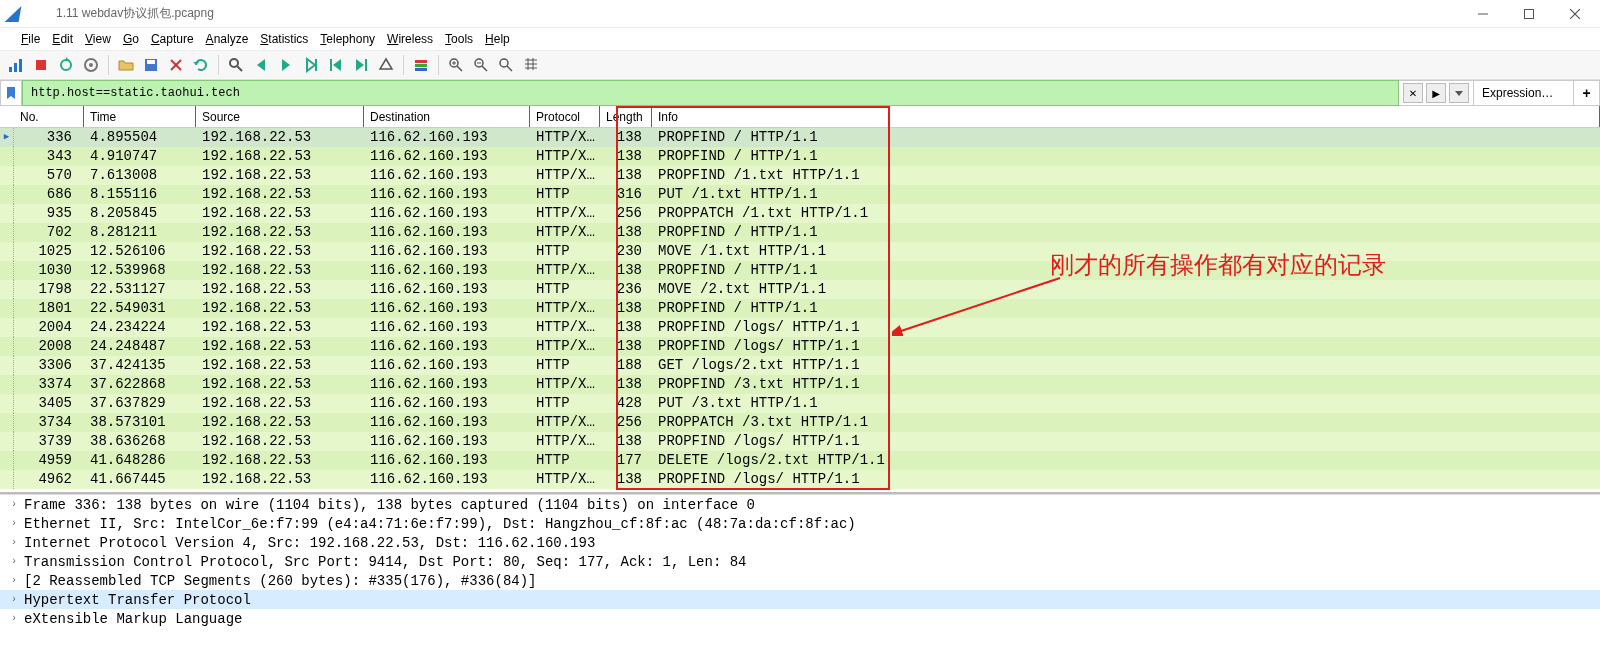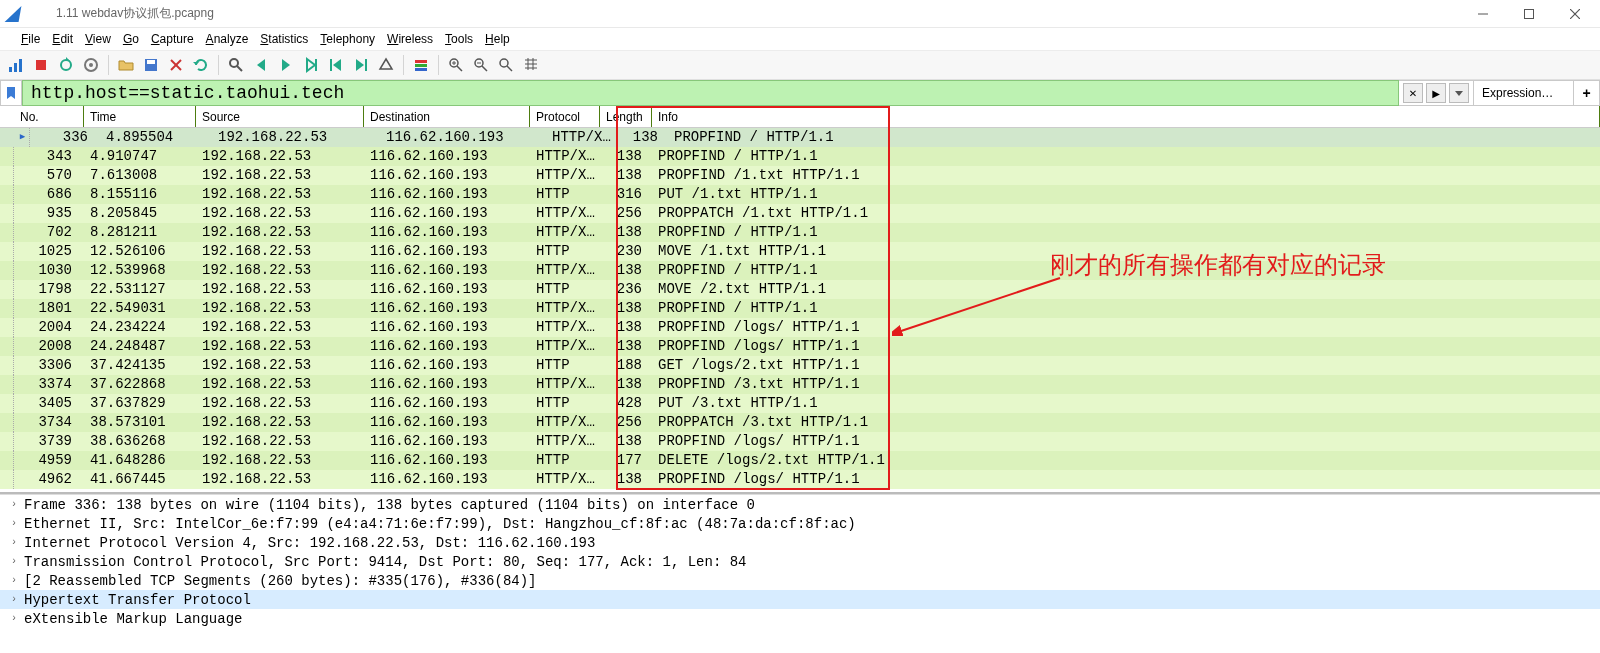--- a/index.html
+++ b/index.html
@@ -59,21 +59,21 @@
   .filterbar .bookmark-icon {
     width:22px; display:flex; align-items:center; justify-content:center;
     border:1px solid #c9c9c9; background:#fff;
   }
   .filterbar .filter-field {
     flex:1; background: var(--filter-green); border:1px solid #87c77a;
     display:flex; align-items:center; padding:0 6px;
   }
   .filter-input {
     flex:1; border:none; outline:none; background:transparent;
-    font-family:"Consolas","Courier New",monospace; font-size:18px; color:#000;
+    font-family:"Consolas","Courier New",monospace; font-size:12px; color:#000;
   }
   .filterbar .filter-actions {
     display:flex; align-items:center; gap:3px; padding:0 4px;
     border:1px solid #c9c9c9; border-left:none; background:#fff;
   }
   .filter-actions .sq {
     width:20px;height:20px; border:1px solid #bbb; background:#eee;
     display:flex;align-items:center;justify-content:center;font-size:10px;
   }
   .filterbar .expr-cell {
@@ -111,21 +111,21 @@
   .row .cell { overflow:hidden; text-overflow:clip; padding:0 6px; }
   .row .cell.no   { width:70px; text-align:right; padding-right:12px; }
   .row .cell.time { width:112px; }
   .row .cell.src  { width:168px; }
   .row .cell.dst  { width:166px; }
   .row .cell.proto{ width:70px;font-family:Liberation Mono, monospace; }
   .row .cell.len  { width:52px; text-align:right; padding-right:10px; }
   .row .cell.info { flex:1; }
   .row.alt-a { background: var(--row-green-light); }
   .row.alt-b { background: var(--row-green-dark);  }
-  .row.selected { box-shadow: inset 0 0 0 1000px rgba(58,118,214,0.12); padding-left: 16px; }
+  .row.selected { box-shadow: inset 0 0 0 1000px rgba(58,118,214,0.12); }
   .row-gutter {
     width:14px; display:flex; align-items:center; justify-content:center;
     border-right:1px dotted #aaa; color:#666; font-size:9px;
   }
   .row.selected .row-gutter::before { content:"▶"; color:#2b66c9; }
 
   
   .annotation-overlay {
     position:absolute; inset:0; pointer-events:none;
   }

